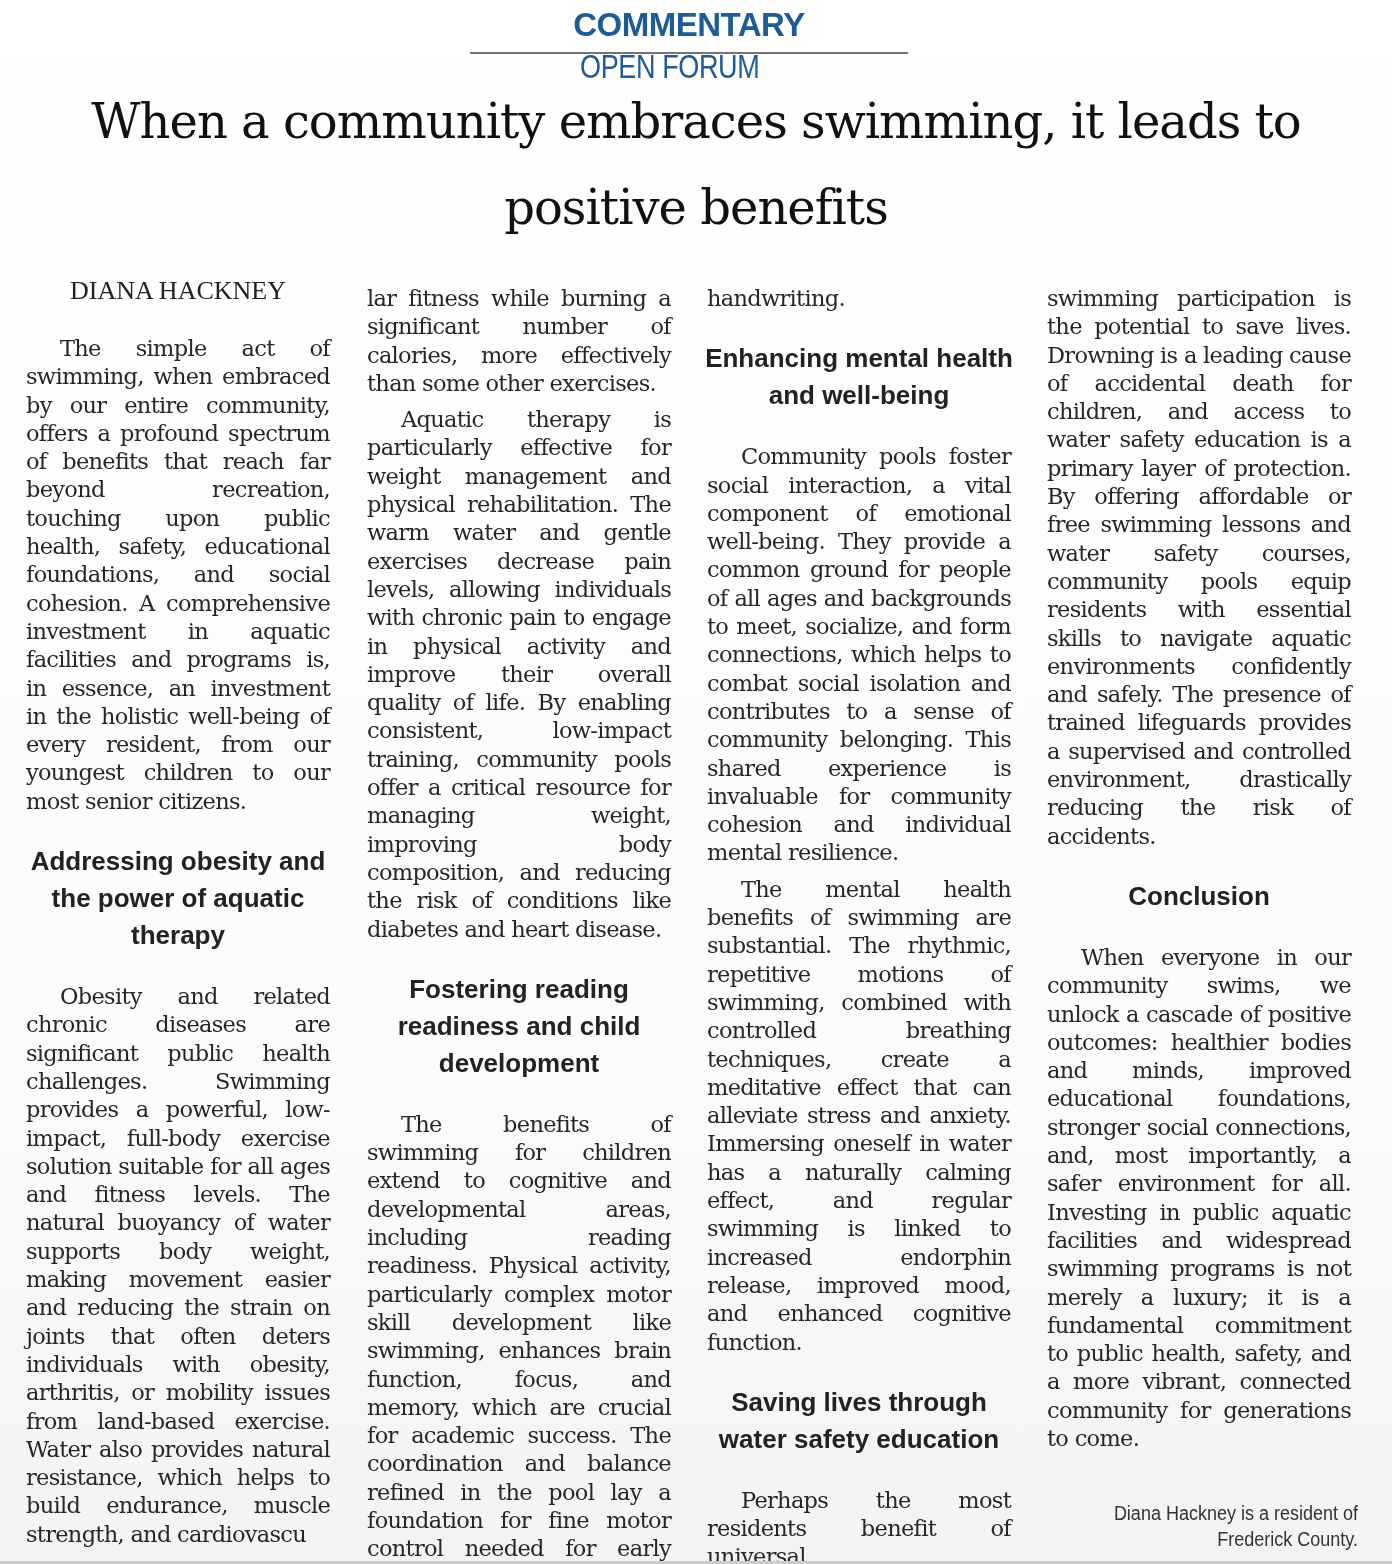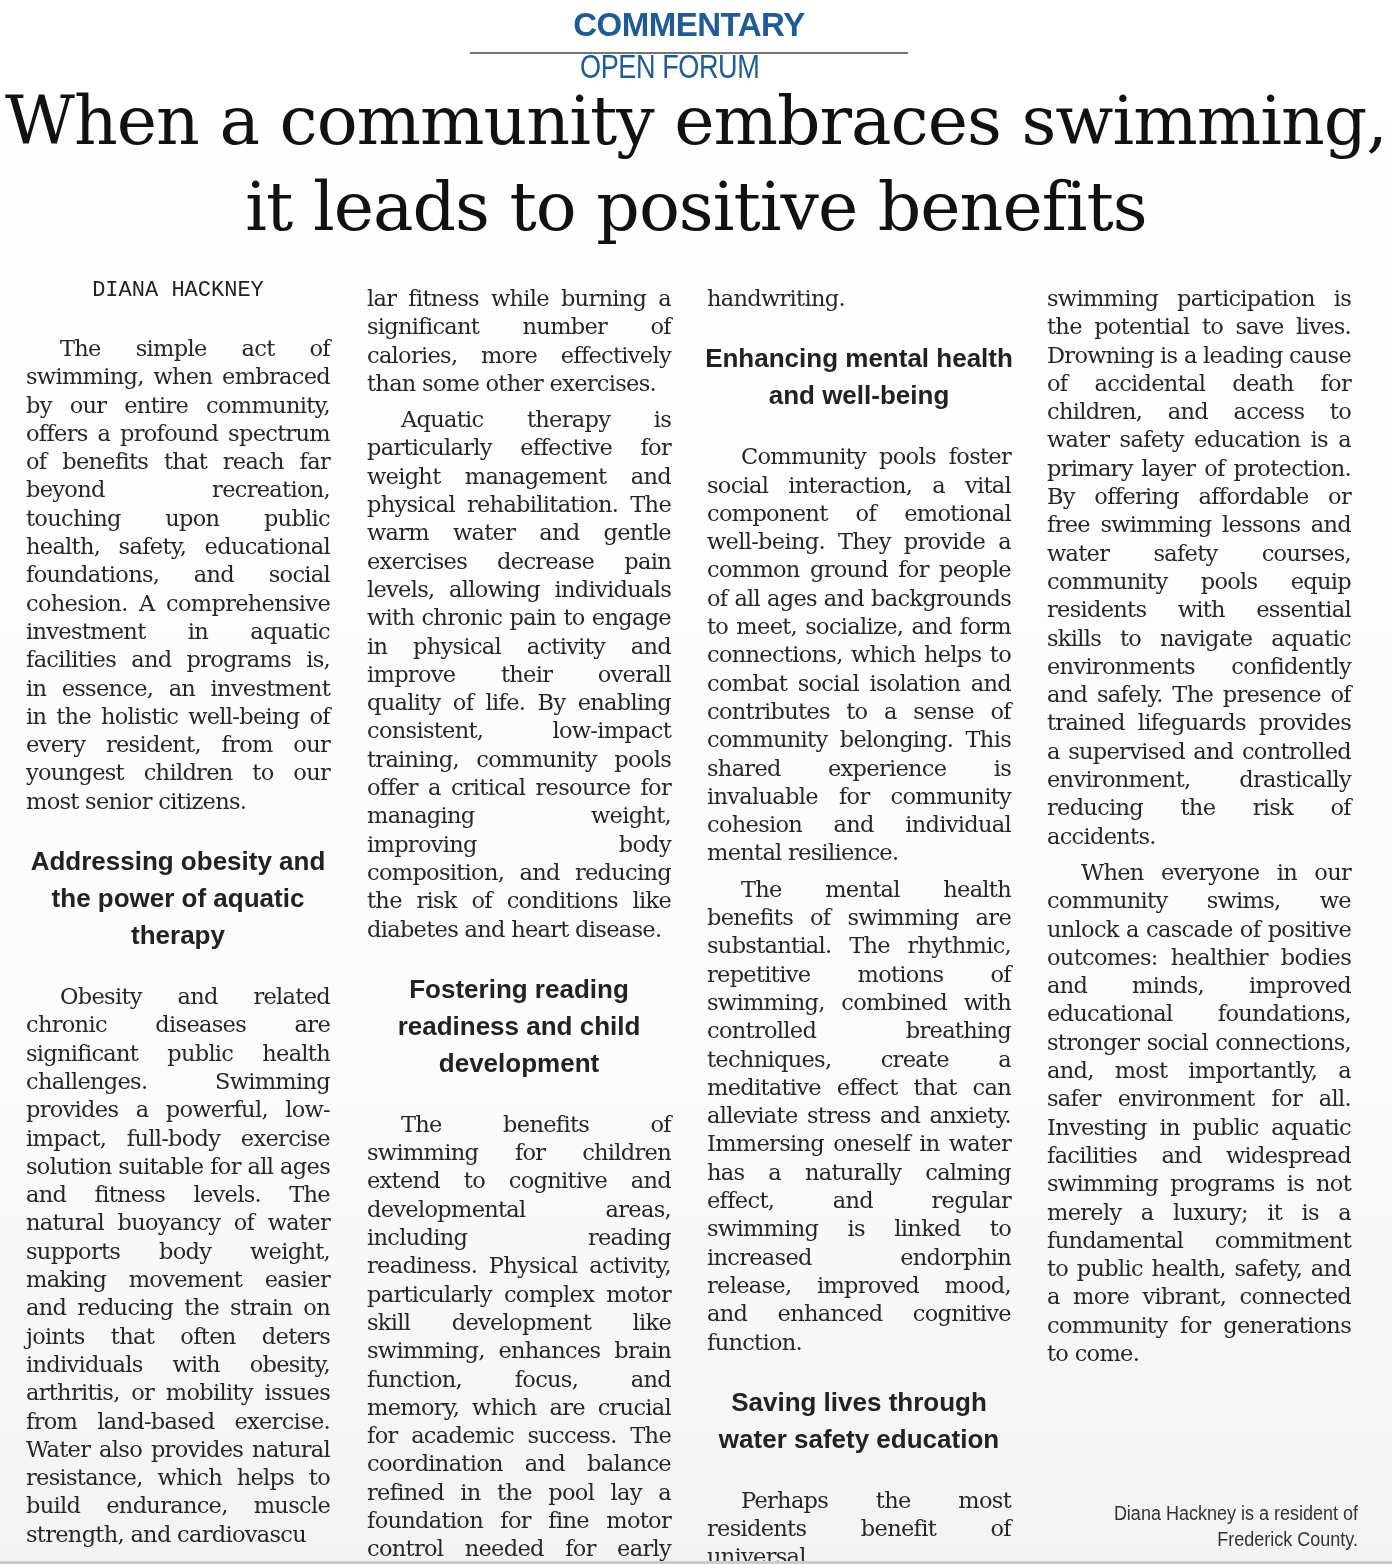--- a/index.html
+++ b/index.html
@@ -18,40 +18,40 @@
     color: #1f5b95;
     font-size: 33px; line-height: 42px;
     letter-spacing: -0.5px;
   }
   .kicker .k1 { font-weight: bold; }
   .kicker .k2 { font-weight: normal; transform: scaleX(0.82); display: inline-block; transform-origin: left center; }
   .headline {
     position: absolute; left: 0; top: 78px; width: 1392px;
     text-align: center;
     font-family: "DejaVu Serif", serif;
-    font-size: 68px; line-height: 86px; font-weight: normal;
+    font-size: 48px; line-height: 86px; font-weight: normal;
     color: #111; letter-spacing: -1px; margin: 0;
   }
   .col {
     position: absolute; top: 276px;
     font-size: 22.5px; line-height: 28.3px;
     text-align: justify; hyphens: auto;
     color: #262626;
     font-family: "DejaVu Serif", serif;
     letter-spacing: -0.7px;
   }
   .c1 { left: 18px; width: 320px; }
   .c2 { left: 359px; width: 320px; }
   .c3 { left: 699px; width: 320px; }
   .c4 { left: 1039px; width: 320px; }
   .col p { margin: 8px; text-indent: 34px; }
   .col p.noindent { text-indent: 0; }
   .byline {
-    font-family: Liberation Mono, monospace;
-    font-size: 22px; line-height: 30px; text-align: center;
+    font-family: Liberation Serif, serif;
+    font-size: 26px; line-height: 30px; text-align: center;
     color: #222; margin: 0 0 28px 0; letter-spacing: 0;
   }
   .subhead {
     font-family: "Liberation Sans", sans-serif; font-weight: bold;
     font-size: 26px; line-height: 37px; text-align: center;
     color: #222; margin: 28px 0 28px 0; letter-spacing: 0;
   }
   .tagline {
     position: absolute; right: 34px; top: 1500px; width: 300px;
     font-family: "Liberation Sans", sans-serif; font-size: 20px; line-height: 26px;
@@ -87,17 +87,18 @@
   <p class="noindent">handwriting.</p>
   <div class="subhead">Enhancing mental health and well-being</div>
   <p>Community pools foster social interaction, a vital component of emotional well-being. They provide a common ground for people of all ages and backgrounds to meet, socialize, and form connections, which helps to combat social isolation and contributes to a sense of community belonging. This shared experience is invaluable for community cohesion and individual mental resilience.</p>
   <p>The mental health benefits of swimming are substantial. The rhythmic, repetitive motions of swimming, combined with controlled breathing techniques, create a meditative effect that can alleviate stress and anxiety. Immersing oneself in water has a naturally calming effect, and regular swimming is linked to increased endorphin release, improved mood, and enhanced cognitive function.</p>
   <div class="subhead">Saving lives through water safety education</div>
   <p>Perhaps the most residents benefit of universal</p>
 </div>
 
 <div class="col c4">
   <p class="noindent">swimming participation is the potential to save lives. Drowning is a leading cause of accidental death for children, and access to water safety education is a primary layer of protection. By offering affordable or free swimming lessons and water safety courses, community pools equip residents with essential skills to navigate aquatic environments confidently and safely. The presence of trained lifeguards provides a supervised and controlled environment, drastically reducing the risk of accidents.</p>
+  <div class="subhead">Conclusion</div>
   <p>When everyone in our community swims, we unlock a cascade of positive outcomes: healthier bodies and minds, improved educational foundations, stronger social connections, and, most importantly, a safer environment for all. Investing in public aquatic facilities and widespread swimming programs is not merely a luxury; it is a fundamental commitment to public health, safety, and a more vibrant, connected community for generations to come.</p>
 </div>
 
 <div class="tagline">Diana Hackney is a resident of Frederick County.</div>
 <div class="bottom-rule"></div>
 
 </body></html>

